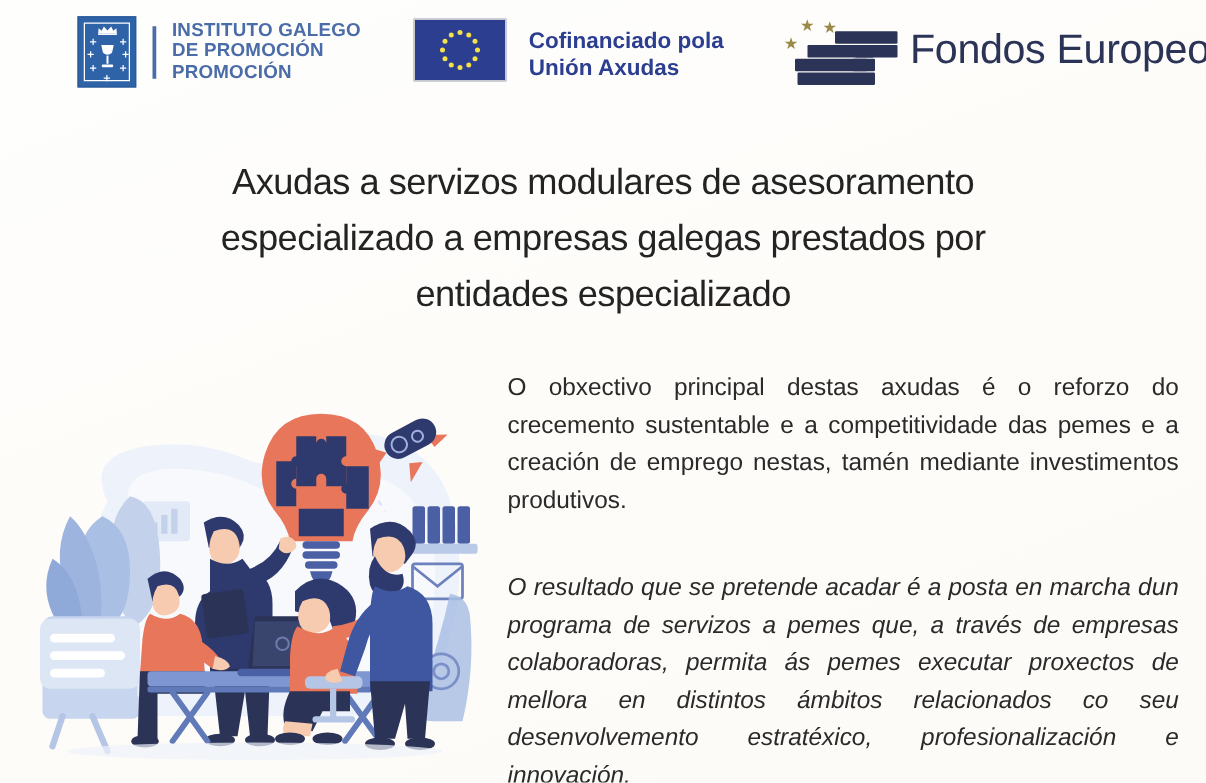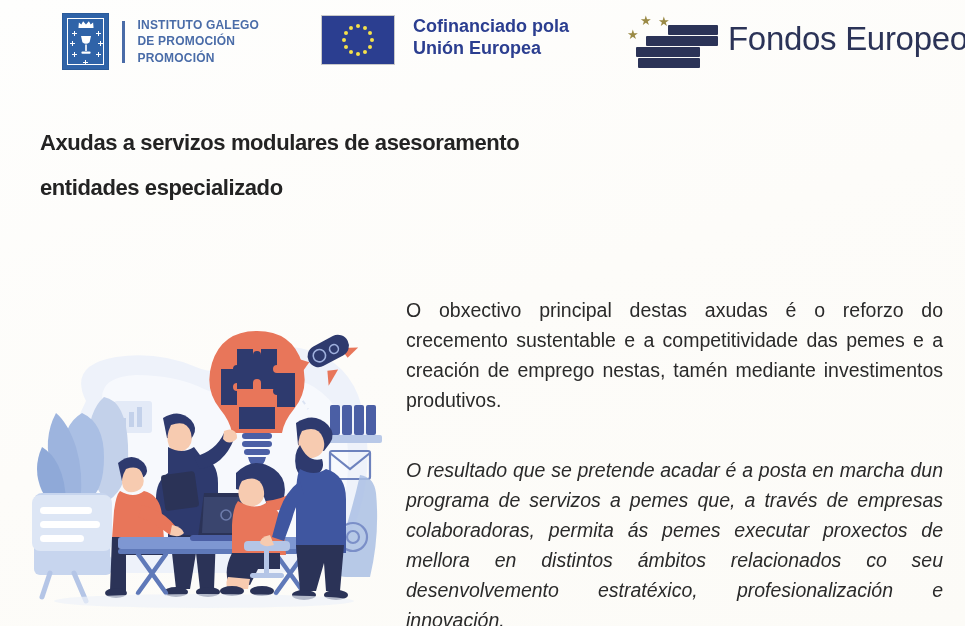--- a/index.html
+++ b/index.html
@@ -83,34 +83,34 @@
 
   .igape-divider {
     width: 2.5px;
     height: 42px;
     background: #4a6ca8;
     margin-left: 13px;
     margin-right: 13px;
   }
   .igape-text {
     color: #4a6ca8;
-    font-size: 12px;
+    font-size: 15px;
     font-weight: bold;
     line-height: 16.5px;
     letter-spacing: 0.2px;
     white-space: nowrap;
   }
 
   
   .eu-logo {
     position: absolute;
-    left: 321px;
+    left: 331px;
     top: 15px;
     display: flex;
-    align-items: flex-start;
+    align-items: flex-end;
   }
   .eu-flag {
     width: 74px;
     height: 50px;
     background: #2b3e90;
     position: relative;
     border: 1px solid #c9c9c9;
     box-sizing: border-box;
   }
   .eu-star {
@@ -162,24 +162,24 @@
     letter-spacing: -0.3px;
     white-space: nowrap;
   }
 
   
   .title {
     position: absolute;
     left: 40px;
     top: 105px;
     width: 885px;
-    text-align: left;
+    text-align: center;
     color: #232323;
-    font-size: 22px;
-    font-weight: bold;
+    font-size: 29px;
+    font-weight: normal;
     line-height: 45px;
     letter-spacing: -0.4px;
   }
 
   
   .body-col {
     position: absolute;
     left: 406px;
     top: 295px;
     width: 537px;
@@ -247,21 +247,21 @@
           <div class="eu-star" style="left: 41px; top: 34.1244px; background: rgb(245, 225, 74);"></div>
           <div class="eu-star" style="left: 34px; top: 36px; background: rgb(245, 225, 74);"></div>
           <div class="eu-star" style="left: 27px; top: 34.1244px; background: rgb(245, 225, 74);"></div>
           <div class="eu-star" style="left: 21.8756px; top: 29px; background: rgb(245, 225, 74);"></div>
           <div class="eu-star" style="left: 20px; top: 22px; background: rgb(245, 225, 74);"></div>
           <div class="eu-star" style="left: 21.8756px; top: 15px; background: rgb(245, 225, 74);"></div>
           <div class="eu-star" style="left: 27px; top: 9.87564px; background: rgb(245, 225, 74);"></div>
         </div>
       <div class="eu-text">
         <div>Cofinanciado pola</div>
-        <div>Unión Europea</div>
+        <div>Unión Axudas</div>
       </div>
     </div>
 
     <div class="fe-logo">
       <div class="fe-mark">
         <div class="fe-star" style="left:18px; top:6px;">★</div>
         <div class="fe-star" style="left:36px; top:7px;">★</div>
         <div class="fe-star" style="left:5px;  top:20px;">★</div>
         <div class="fe-bar" style="left:46px; top:17px; width:50px;"></div>
         <div class="fe-bar" style="left:24px; top:28px; width:53px;"></div>
@@ -269,20 +269,21 @@
         <div class="fe-bar" style="left:16px; top:50px; width:62px;"></div>
         <div class="fe-bar" style="left:62px; top:28px; width:34px;"></div>
         <div class="fe-bar" style="left:60px; top:39px; width:18px;"></div>
       </div>
       <div class="fe-text">Fondos Europeos</div>
     </div>
   </div>
 
   <h1 class="title">
     <div>Axudas a servizos modulares de asesoramento</div>
+    <div>especializado a empresas galegas prestados por</div>
     <div>entidades especializado</div>
   </h1>
 
   <div class="body-col">
     <p class="para">O obxectivo principal destas axudas é o reforzo do crecemento sustentable e a competitividade das pemes e a creación de emprego nestas, tamén mediante investimentos produtivos.</p>
     <p class="para">O resultado que se pretende acadar é a posta en marcha dun programa de servizos a pemes que, a través de empresas colaboradoras, permita ás pemes executar proxectos de mellora en distintos ámbitos relacionados co seu desenvolvemento estratéxico, profesionalización e innovación.</p>
   </div>
 
   <div class="illustration">
     <svg viewBox="0 0 392 315" width="392" height="315">

